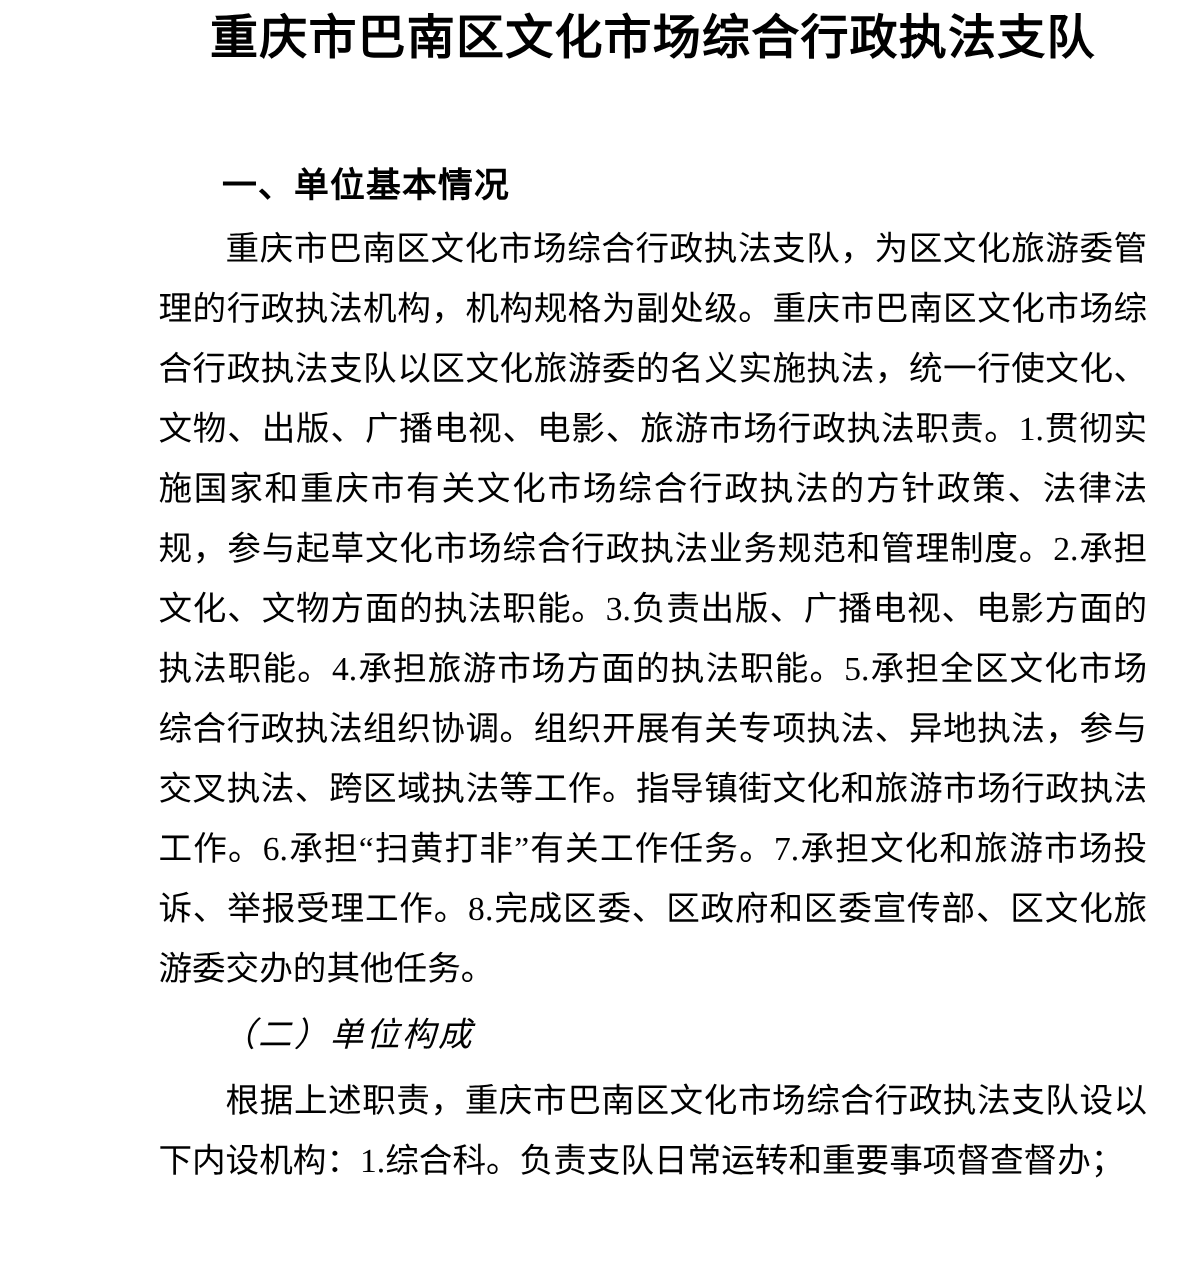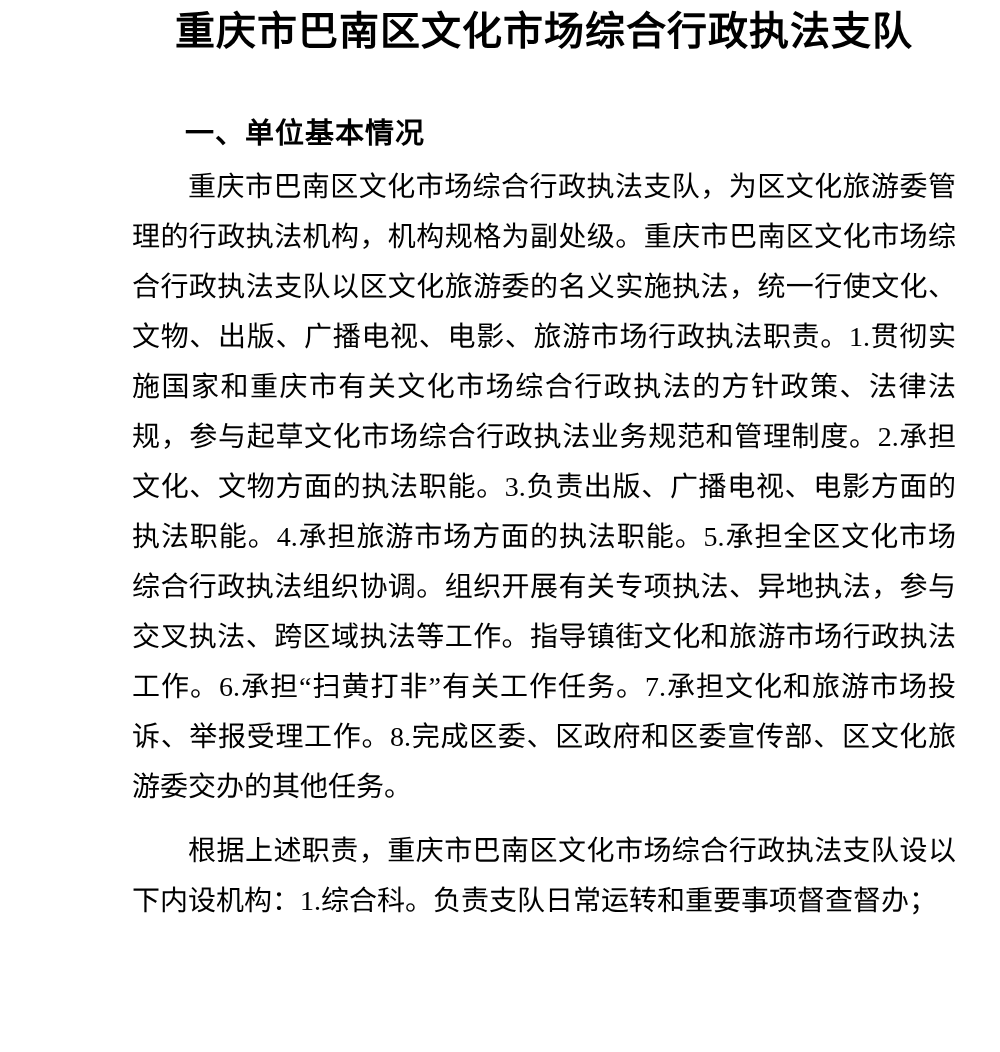--- a/index.html
+++ b/index.html
@@ -24,21 +24,21 @@
     margin: 0;
     text-align: center;
     font-family: "Liberation Serif", serif;
     font-weight: bold;
     font-size: 40px;
     line-height: 48px;
     letter-spacing: 1px;
   }
   .doc-title .tline { display: block; }
   .sec-heading {
-    margin: 61px 0 0 0;
+    margin: 83px 0 0 0;
     padding-left: 53px;
     font-family: "Liberation Sans", sans-serif;
     font-weight: bold;
     font-size: 29px;
     line-height: 32px;
     letter-spacing: 1px;
   }
   .sub-heading {
     margin: 15px 0 0 0;
     padding-left: 53px;
@@ -67,16 +67,17 @@
 
   <h1 class="doc-title">
     <span class="tline">重庆市巴南区文化市场综合行政执法支队</span>
   </h1>
 
   <h2 class="sec-heading">一、单位基本情况</h2>
 
 
   <p class="body-para">重庆市巴南区文化市场综合行政执法支队，为区文化旅游委管理的行政执法机构，机构规格为副处级。重庆市巴南区文化市场综合行政执法支队以区文化旅游委的名义实施执法，统一行使文化、文物、出版、广播电视、电影、旅游市场行政执法职责。1.贯彻实施国家和重庆市有关文化市场综合行政执法的方针政策、法律法规，参与起草文化市场综合行政执法业务规范和管理制度。2.承担文化、文物方面的执法职能。3.负责出版、广播电视、电影方面的执法职能。4.承担旅游市场方面的执法职能。5.承担全区文化市场综合行政执法组织协调。组织开展有关专项执法、异地执法，参与交叉执法、跨区域执法等工作。指导镇街文化和旅游市场行政执法工作。6.承担“扫黄打非”有关工作任务。7.承担文化和旅游市场投诉、举报受理工作。8.完成区委、区政府和区委宣传部、区文化旅游委交办的其他任务。</p>
 
+  <h3 class="sub-heading second">（二）单位构成</h3>
 
   <p class="body-para second">根据上述职责，重庆市巴南区文化市场综合行政执法支队设以下内设机构：1.综合科。负责支队日常运转和重要事项督查督办；</p>
 
 </div>
 
 </body></html>

